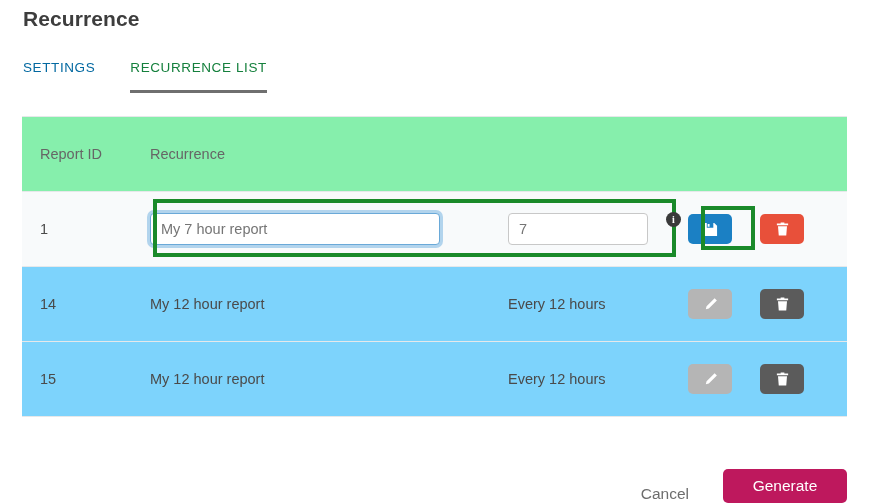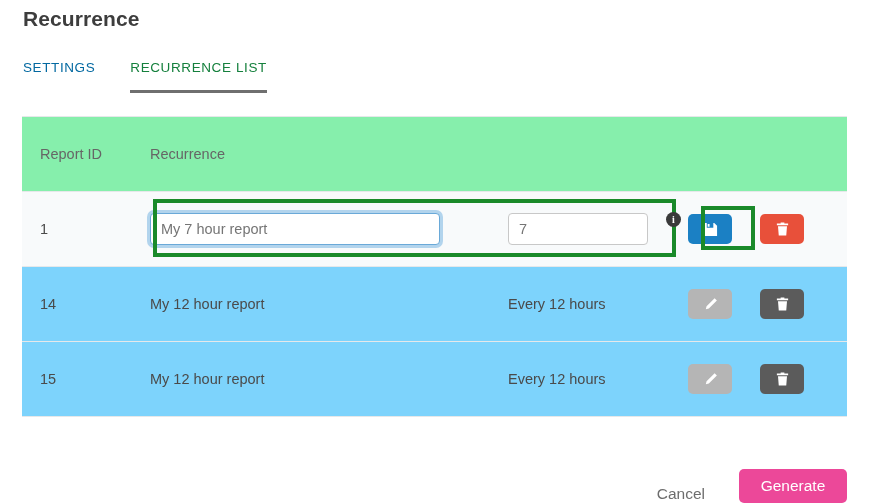--- a/index.html
+++ b/index.html
@@ -195,27 +195,27 @@
   .btn-cancel {
     background: none;
     border: none;
     font-family: "Liberation Sans", sans-serif;
     font-size: 15.5px;
     color: #6d6d6d;
     cursor: pointer;
     padding: 0 16px;
   }
   .btn-generate {
-    background: #ec4899;
+    background: #be185d;
     border: none;
     border-radius: 5px;
     color: #ffffff;
     font-family: "Liberation Sans", sans-serif;
     font-size: 15.5px;
-    width: 108px;
+    width: 124px;
     height: 34px;
     cursor: pointer;
     margin-left: 18px;
   }
 </style>
 </head>
 <body>
 
 <div class="page-title">Recurrence</div>
 

